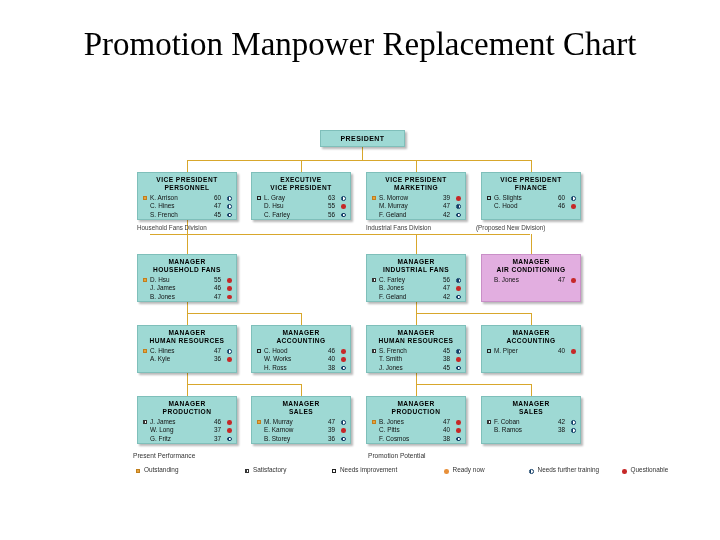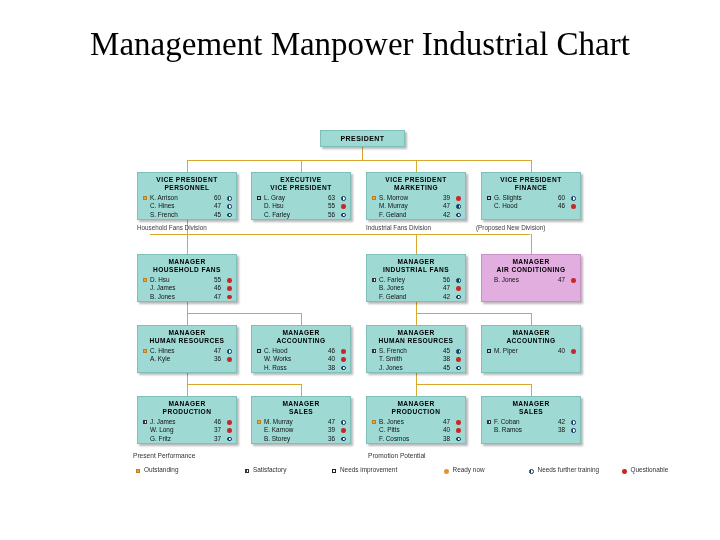--- a/index.html
+++ b/index.html
@@ -74,21 +74,21 @@
   .lg-item{position:absolute;font-size:6.4px;color:#333;white-space:nowrap;
            display:flex;align-items:flex-start;gap:4px;}
   .lg-item .gl{margin-top:1px;}
   .lg-item .tx{max-width:66px;line-height:8px;}
 </style>
 </head>
 <body>
 
 <div class="slide">
 
-  <div class="title">Management Manpower Industrial Chart</div>
+  <div class="title">Promotion Manpower Replacement Chart</div>
 
   <div class="chart">
 
     <div id="connectors">
         <div class="ln lnv" style="left: 362px; top: 25px; height: 13px;"></div>
         <div class="ln lnh" style="left: 187px; top: 38px; width: 344px;"></div>
         <div class="ln lnv" style="left: 187px; top: 38px; height: 12px;"></div>
         <div class="ln lnv" style="left: 301px; top: 38px; height: 12px;"></div>
         <div class="ln lnv" style="left: 416px; top: 38px; height: 12px;"></div>
         <div class="ln lnv" style="left: 531px; top: 38px; height: 12px;"></div>

